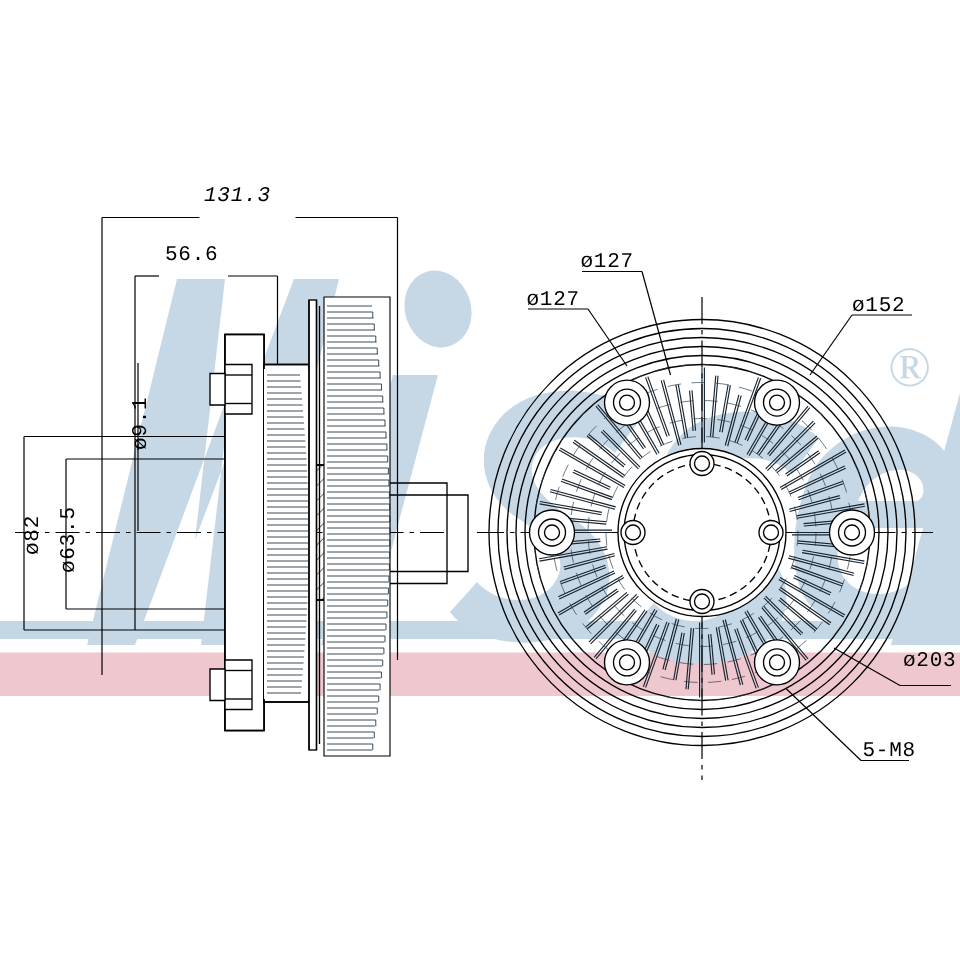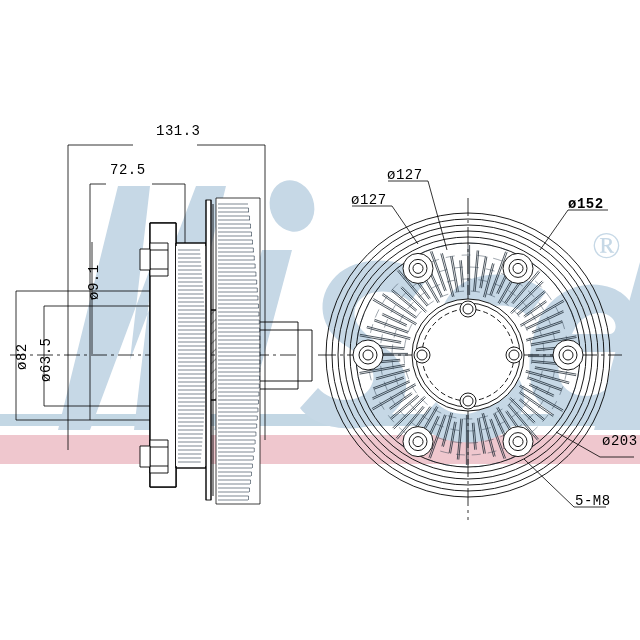--- a/index.html
+++ b/index.html
@@ -621,26 +621,26 @@
         <line x1="600" y1="457" x2="556" y2="432"></line>
       </g>
 
       <g stroke-width="0.8">
         <line x1="574" y1="507" x2="606" y2="507"></line>
         <line x1="574" y1="507" x2="524" y2="459"></line>
       </g>
     </g>
   </svg>
 
-  <div class="dim-text" style="left:156px; top:123px;">131.3</div>
-  <div class="dim-text" style="left:110px; top:162px;">72.5</div>
+  <div class="dim-text" style="left:136px; top:123px;font-style:italic;">131.3</div>
+  <div class="dim-text" style="left:110px; top:162px;">56.6</div>
   <div class="dim-text vert" style="left:86px; top:300px;">ø9.1</div>
   <div class="dim-text vert" style="left:14px; top:370px;">ø82</div>
   <div class="dim-text vert" style="left:38px; top:382px;">ø63.5</div>
 
   <div class="dim-text" style="left:351px; top:192px;">ø127</div>
   <div class="dim-text" style="left:387px; top:167px;">ø127</div>
-  <div class="dim-text" style="left:568px; top:196px;font-weight:bold;">ø152</div>
+  <div class="dim-text" style="left:568px; top:196px;">ø152</div>
   <div class="dim-text" style="left:602px; top:433px;">ø203</div>
   <div class="dim-text" style="left:575px; top:493px;">5-M8</div>
 
   <div id="regmark">®</div>
 </div>
 
 </body></html>

